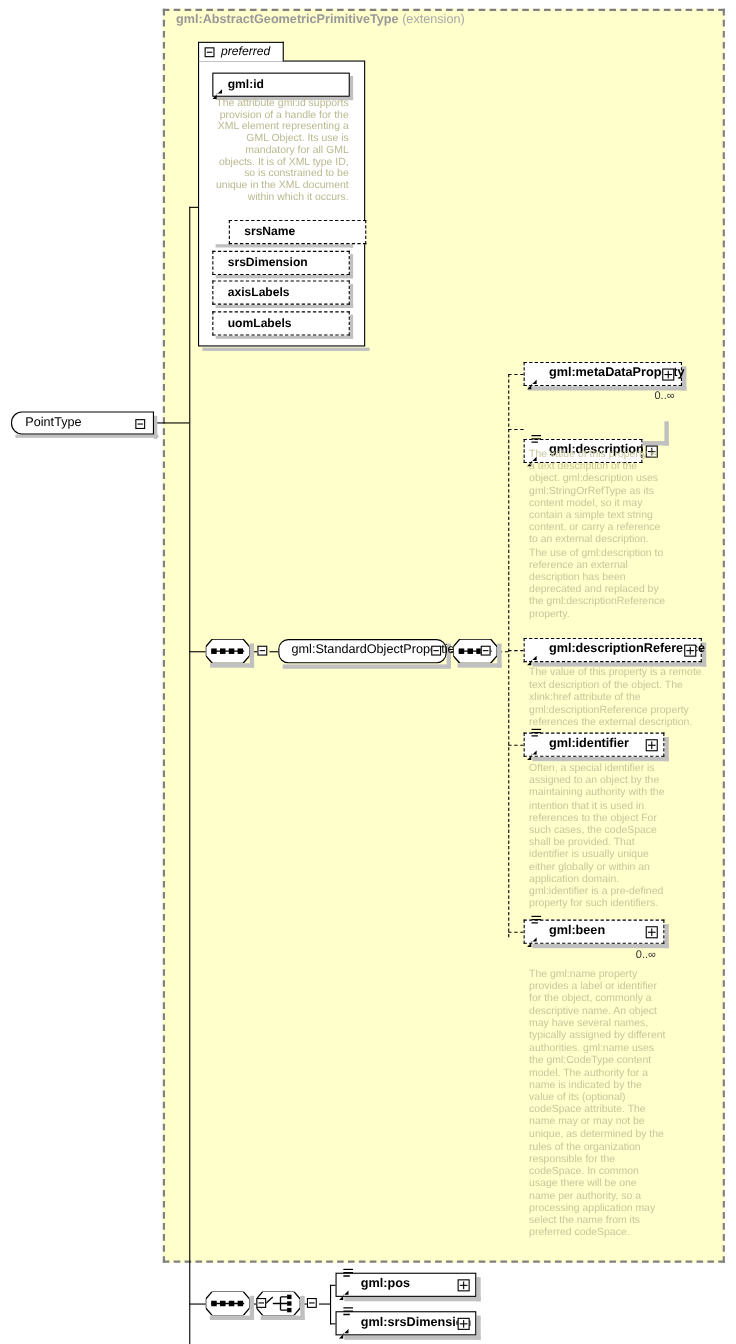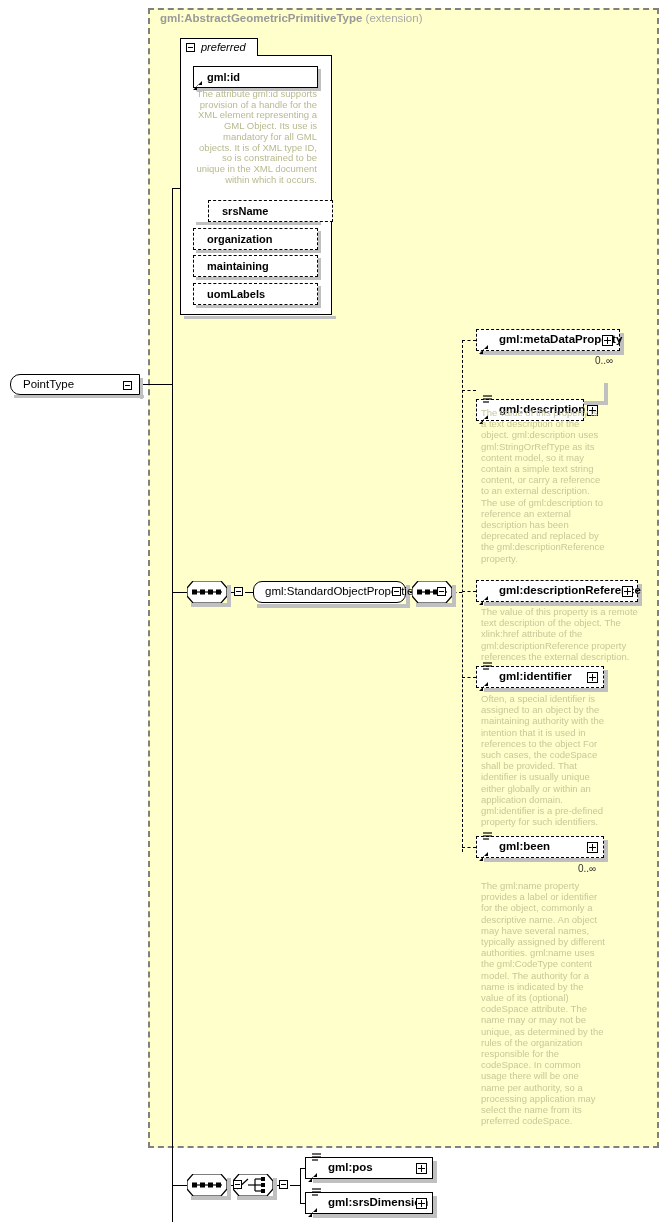--- a/index.html
+++ b/index.html
@@ -162,27 +162,27 @@
 
 <div class="attr-shadow" style="top:222px;"></div>
 <div class="attr-shadow-r" style="top:203px;"></div>
 <div class="attr-box dashed" style="top:200px;margin-left:15px;">
   <span class="nm">srsName</span>
 </div>
 
 <div class="attr-shadow" style="top:250px;"></div>
 <div class="attr-shadow-r" style="top:231px;"></div>
 <div class="attr-box dashed" style="top:228px;">
-  <span class="nm">organization</span>
+  <span class="nm">srsDimension</span>
 </div>
 
 <div class="attr-shadow" style="top:277px;"></div>
 <div class="attr-shadow-r" style="top:258px;"></div>
 <div class="attr-box dashed" style="top:255px;">
-  <span class="nm">maintaining</span>
+  <span class="nm">axisLabels</span>
 </div>
 
 <div class="attr-shadow" style="top:305px;"></div>
 <div class="attr-shadow-r" style="top:286px;"></div>
 <div class="attr-box dashed" style="top:283px;text-align:center;">
   <span class="nm">uomLabels</span>
 </div>
 
 <div class="abs" id="pointtype">
   <div class="sh"></div>

